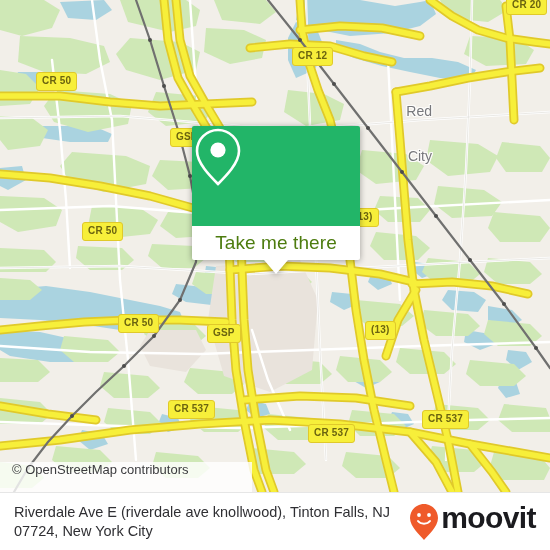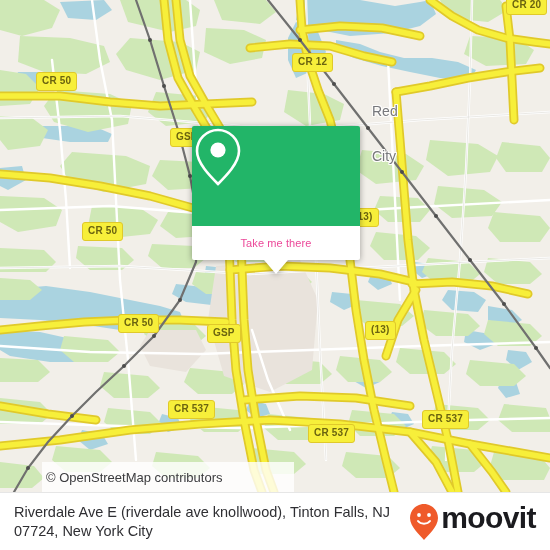--- a/index.html
+++ b/index.html
@@ -31,58 +31,58 @@
   }
   .shield.sm{font-size:10px;padding:3px 5px 4px 5px;}
 
   
   .place{
     position:absolute;
     color:#77787c;
     font-size:14px;
     line-height:15px;
     white-space:pre;
-    text-align:left;
+    text-align:right;
     text-shadow:
       -1px 0 #fdfcfa, 1px 0 #fdfcfa, 0 -1px #fdfcfa, 0 1px #fdfcfa,
       -1px -1px #fdfcfa, 1px -1px #fdfcfa, -1px 1px #fdfcfa, 1px 1px #fdfcfa;
   }
 
   
   .popup{
     position:absolute;left:192px;top:126px;width:168px;
     filter:drop-shadow(0 1px 3px rgba(0,0,0,.35));
   }
   .popup-head{
     height:100px;background:#22b568;
     border-radius:2px 2px 0 0;
     display:flex;align-items:center;justify-content:center;
   }
   .popup-foot{
     height:34px;background:#ffffff;
     border-radius:0 0 2px 2px;
     display:flex;align-items:center;justify-content:center;
-    color:#ec4899;font-size:11px;letter-spacing:.1px;
+    color:#4d7c0f;font-size:19px;letter-spacing:.1px;
   }
   .popup-tail{
     position:absolute;left:50%;top:134px;
     margin-left:-12px;width:0;height:0;
     border-left:12px solid transparent;
     border-right:12px solid transparent;
     border-top:14px solid #ffffff;
   }
 
   
   .attrib{
     position:absolute;left:0;top:462px;
     height:30px;width:252px;
     background:rgba(255,255,255,.80);
-    display:flex;align-items:center;
-    padding-left:4px;box-sizing:border-box;
-    color:#3b3b3e;font-size:13px;margin-left:42px;
+    display:flex;align-items:flex-start;
+    padding-left:12px;box-sizing:border-box;
+    color:#3b3b3e;font-size:13px;
   }
 
   
   .footer{
     position:absolute;left:0;top:492px;width:550px;height:58px;
     background:#ffffff;border-top:1px solid #e6e6e6;
     display:flex;align-items:center;justify-content:space-between;
     box-sizing:border-box;padding:0 14px 0 14px;
   }
   .addr{
@@ -312,21 +312,21 @@
 
     <div class="place" style="left:372px;top:74px;width:60px;">
       <div>Red</div>
       <div>City</div>
     </div>
     <div class="place" style="left:466px;top:471px;width:90px;text-align:left;">
       
     </div>
 
     <div class="shield sm" style="left:506px;top:-4px;">CR 20</div>
-    <div class="shield sm" style="left:292px;top:53px;text-align:right;">CR 12</div>
+    <div class="shield sm" style="left:292px;top:47px;text-align:right;">CR 12</div>
     <div class="shield sm" style="left:36px;top:72px;">CR 50</div>
     <div class="shield sm" style="left:170px;top:128px;">GSP</div>
     <div class="shield sm" style="left:82px;top:222px;">CR 50</div>
     <div class="shield sm" style="left:348px;top:208px;">(13)</div>
     <div class="shield sm" style="left:118px;top:314px;">CR 50</div>
     <div class="shield sm" style="left:207px;top:324px;">GSP</div>
     <div class="shield sm" style="left:365px;top:321px;">(13)</div>
     <div class="shield sm" style="left:168px;top:400px;">CR 537</div>
     <div class="shield sm" style="left:422px;top:410px;">CR 537</div>
     <div class="shield sm" style="left:308px;top:424px;">CR 537</div>

